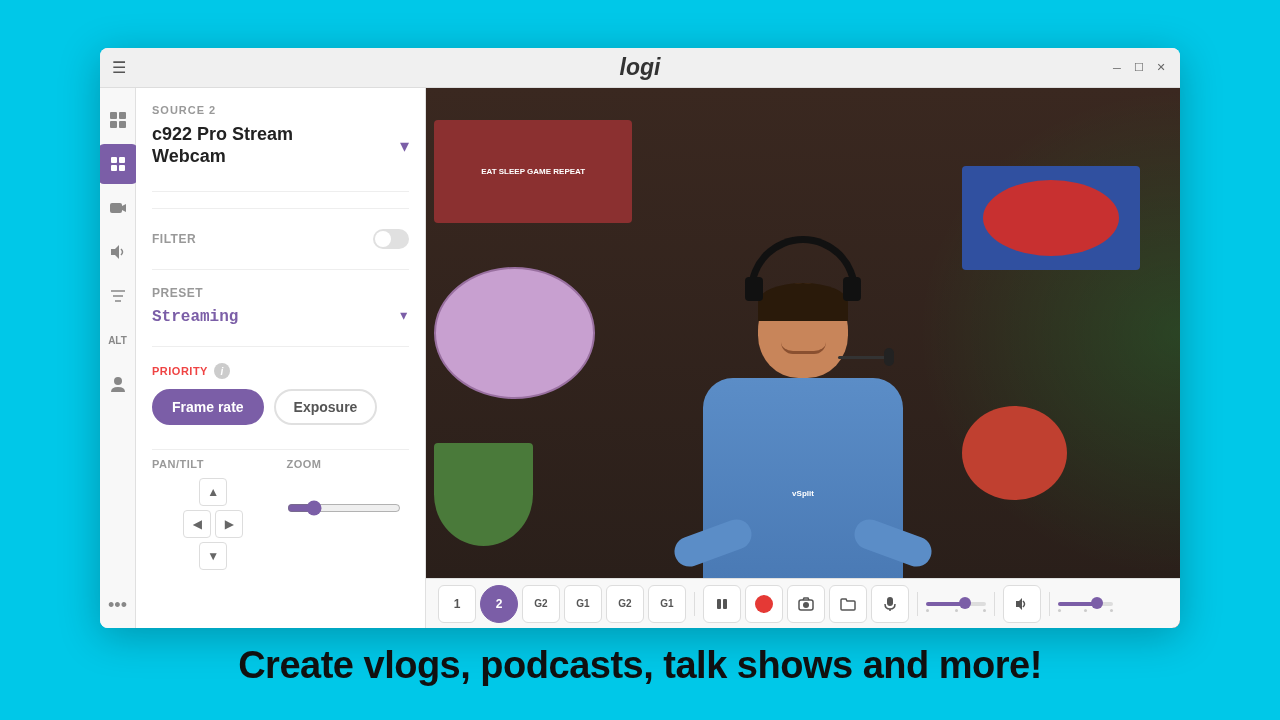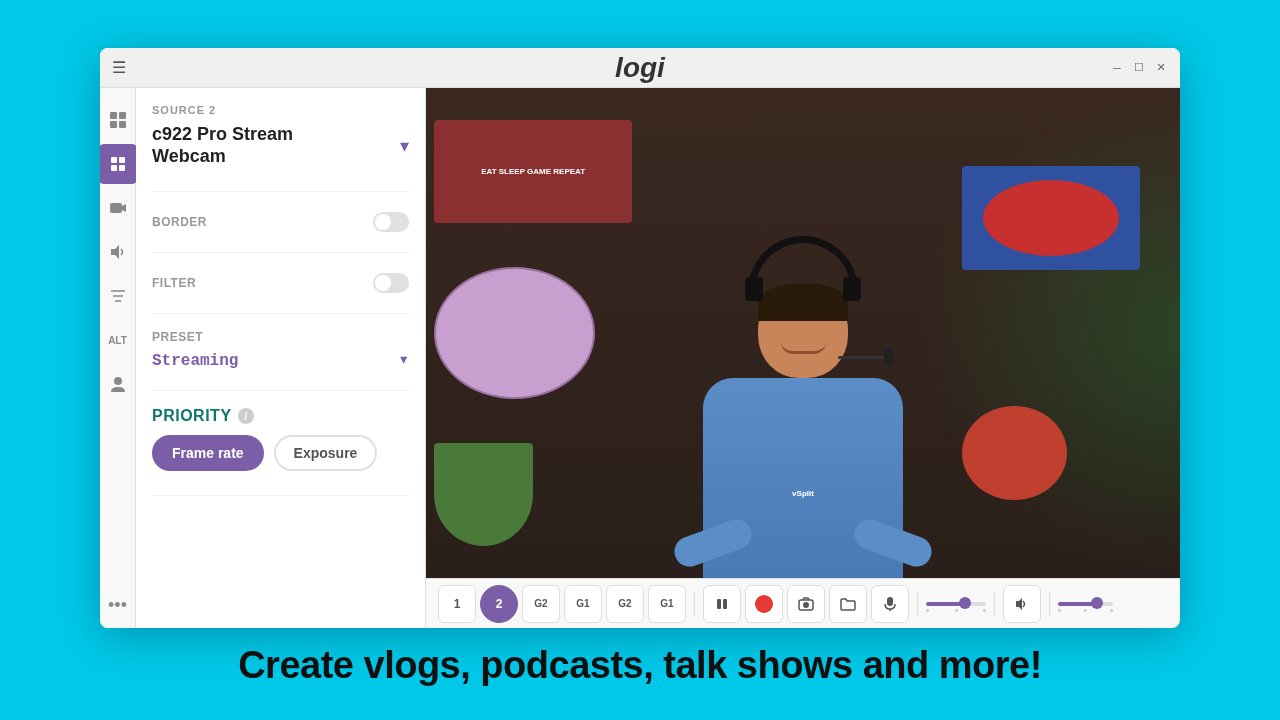--- a/index.html
+++ b/index.html
@@ -51,21 +51,21 @@
       cursor: pointer;
     }
     .titlebar-title {
       font-size: 14px;
       color: #888;
     }
     .titlebar-logo {
       position: absolute;
       left: 50%;
       transform: translateX(-50%);
-      font-size: 28px;
+      font-size: 23px;
       font-weight: 700;
       color: #333;
       font-style: italic;
     }
     .titlebar-controls {
       display: flex;
       gap: 8px;
       align-items: center;
     }
     .titlebar-btn {
@@ -213,23 +213,23 @@
     .priority-section {
       margin-top: 8px;
     }
     .priority-label-row {
       display: flex;
       align-items: center;
       gap: 6px;
       margin-bottom: 10px;
     }
     .priority-label {
-      font-size: 16px;
-      font-weight: 600;
-      color: #0f766e;
+      font-size: 11px;
+      font-weight: 600;
+      color: #ef4444;
       letter-spacing: 0.5px;
     }
     .info-icon {
       width: 16px;
       height: 16px;
       background: #ccc;
       border-radius: 50%;
       display: flex;
       align-items: center;
       justify-content: center;
@@ -467,24 +467,20 @@
 
     <div class="left-panel">
       <div class="source-label">SOURCE 2</div>
       <div class="source-dropdown">
         <div class="source-name">c922 Pro Stream<br>Webcam</div>
         <div class="chevron-down">▾</div>
       </div>
 
       <div class="divider"></div>
 
-      <div class="setting-row">
-        <div class="setting-label">BORDER</div>
-        <div class="toggle"></div>
-      </div>
 
       <div class="divider"></div>
 
       <div class="setting-row">
         <div class="setting-label">FILTER</div>
         <div class="toggle"></div>
       </div>
 
       <div class="divider"></div>
 
@@ -502,20 +498,39 @@
           <div class="info-icon">i</div>
         </div>
         <div class="priority-buttons">
           <button class="priority-btn active">Frame rate</button>
           <button class="priority-btn">Exposure</button>
         </div>
       </div>
 
       <div class="divider"></div>
 
+      <div class="pan-zoom-section">
+        <div style="flex:1">
+          <div class="pan-tilt-label">PAN/TILT</div>
+          <div class="pan-tilt-controls">
+            <div class="arrow-btn">▲</div>
+            <div class="pan-tilt-row">
+              <div class="arrow-btn">◀</div>
+              <div class="arrow-btn">▶</div>
+            </div>
+            <div class="arrow-btn">▼</div>
+          </div>
+        </div>
+        <div style="flex:1">
+          <div class="zoom-label">ZOOM</div>
+          <div style="margin-top:30px; padding-right:8px;">
+            <input type="range" min="0" max="100" value="20" style="width: 100%; accent-color: rgb(123, 94, 167);">
+          </div>
+        </div>
+      </div>
     </div>
 
     <div class="video-area">
       <div class="video-preview">
 
         <div class="scene">
 
           <div style="position:absolute;inset:0;background:linear-gradient(180deg,#3a2820 0%,#2a1f1a 100%);"></div>
 
           <div style="position:absolute;left:0;top:0;width:35%;height:100%;display:flex;flex-direction:column;justify-content:space-around;padding:10px 8px;">

